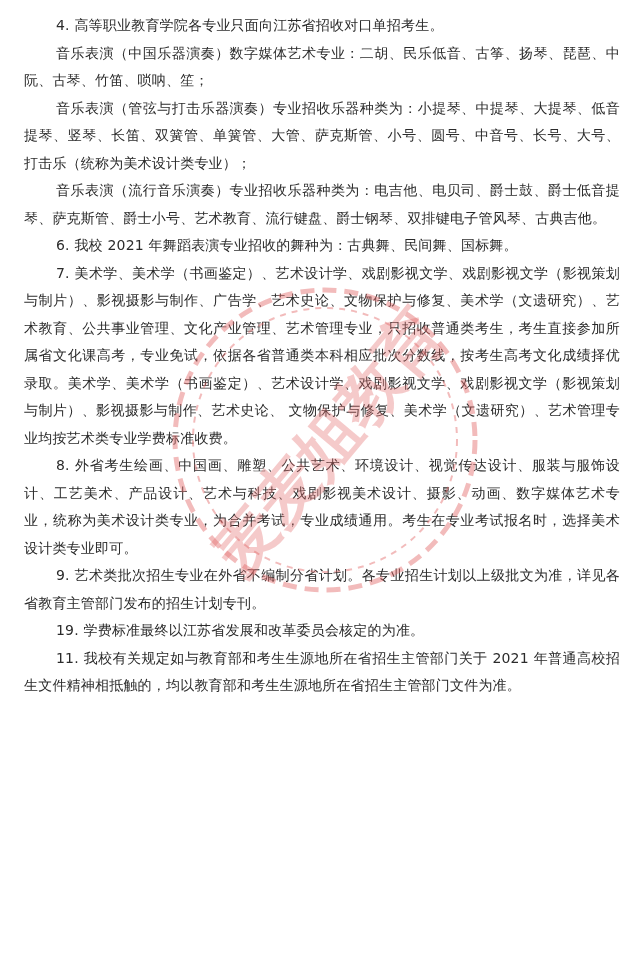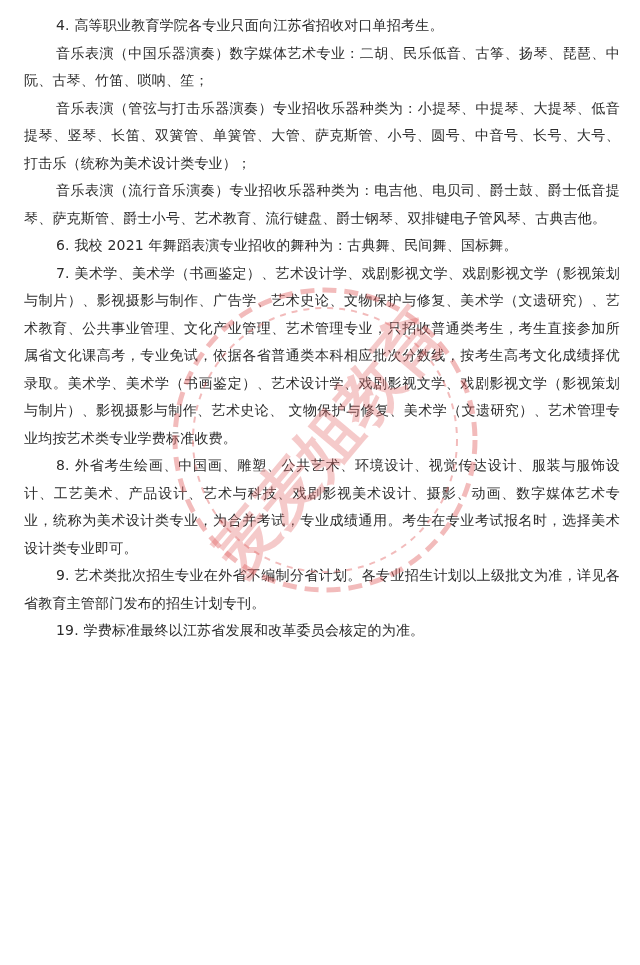--- a/index.html
+++ b/index.html
@@ -25,20 +25,21 @@
 <div class="doc">
   <p class="p indent">4. 高等职业教育学院各专业只面向江苏省招收对口单招考生。</p>
   <p class="p indent">音乐表演（中国乐器演奏）数字媒体艺术专业：二胡、民乐低音、古筝、扬琴、琵琶、中阮、古琴、竹笛、唢呐、笙；</p>
   <p class="p indent">音乐表演（管弦与打击乐器演奏）专业招收乐器种类为：小提琴、中提琴、大提琴、低音提琴、竖琴、长笛、双簧管、单簧管、大管、萨克斯管、小号、圆号、中音号、长号、大号、打击乐（统称为美术设计类专业）；</p>
   <p class="p indent">音乐表演（流行音乐演奏）专业招收乐器种类为：电吉他、电贝司、爵士鼓、爵士低音提琴、萨克斯管、爵士小号、艺术教育、流行键盘、爵士钢琴、双排键电子管风琴、古典吉他。</p>
   <p class="p indent">6. 我校 2021 年舞蹈表演专业招收的舞种为：古典舞、民间舞、国标舞。</p>
   <p class="p indent">7. 美术学、美术学（书画鉴定）、艺术设计学、戏剧影视文学、戏剧影视文学（影视策划与制片）、影视摄影与制作、广告学、艺术史论、文物保护与修复、美术学（文遗研究）、艺术教育、公共事业管理、文化产业管理、艺术管理专业，只招收普通类考生，考生直接参加所属省文化课高考，专业免试，依据各省普通类本科相应批次分数线，按考生高考文化成绩择优录取。美术学、美术学（书画鉴定）、艺术设计学、戏剧影视文学、戏剧影视文学（影视策划与制片）、影视摄影与制作、艺术史论、 文物保护与修复、美术学（文遗研究）、艺术管理专业均按艺术类专业学费标准收费。</p>
   <p class="p indent">8. 外省考生绘画、中国画、雕塑、公共艺术、环境设计、视觉传达设计、服装与服饰设计、工艺美术、产品设计、艺术与科技、戏剧影视美术设计、摄影、动画、数字媒体艺术专业，统称为美术设计类专业，为合并考试，专业成绩通用。考生在专业考试报名时，选择美术设计类专业即可。</p>
   <p class="p indent">9. 艺术类批次招生专业在外省不编制分省计划。各专业招生计划以上级批文为准，详见各省教育主管部门发布的招生计划专刊。</p>
   <p class="p indent">19. 学费标准最终以江苏省发展和改革委员会核定的为准。</p>
+  <p class="p indent">11. 我校有关规定如与教育部和考生生源地所在省招生主管部门关于 2021 年普通高校招生文件精神相抵触的，均以教育部和考生生源地所在省招生主管部门文件为准。</p>
 </div>
 
 <svg class="watermark" viewBox="0 0 320 320">
   <g opacity="0.45" fill="none" stroke="#e36b6b">
     <circle cx="160" cy="160" r="150" stroke-width="5" stroke-dasharray="14 8"></circle>
     <circle cx="160" cy="160" r="132" stroke-width="2" stroke-dasharray="6 6"></circle>
   </g>
   <text x="160" y="185" text-anchor="middle" font-size="64" font-weight="bold" fill="#e36b6b" opacity="0.35" transform="rotate(-50 160 160)" font-family="DejaVu Sans, sans-serif">麦麦姐教育</text>
 </svg>
 

